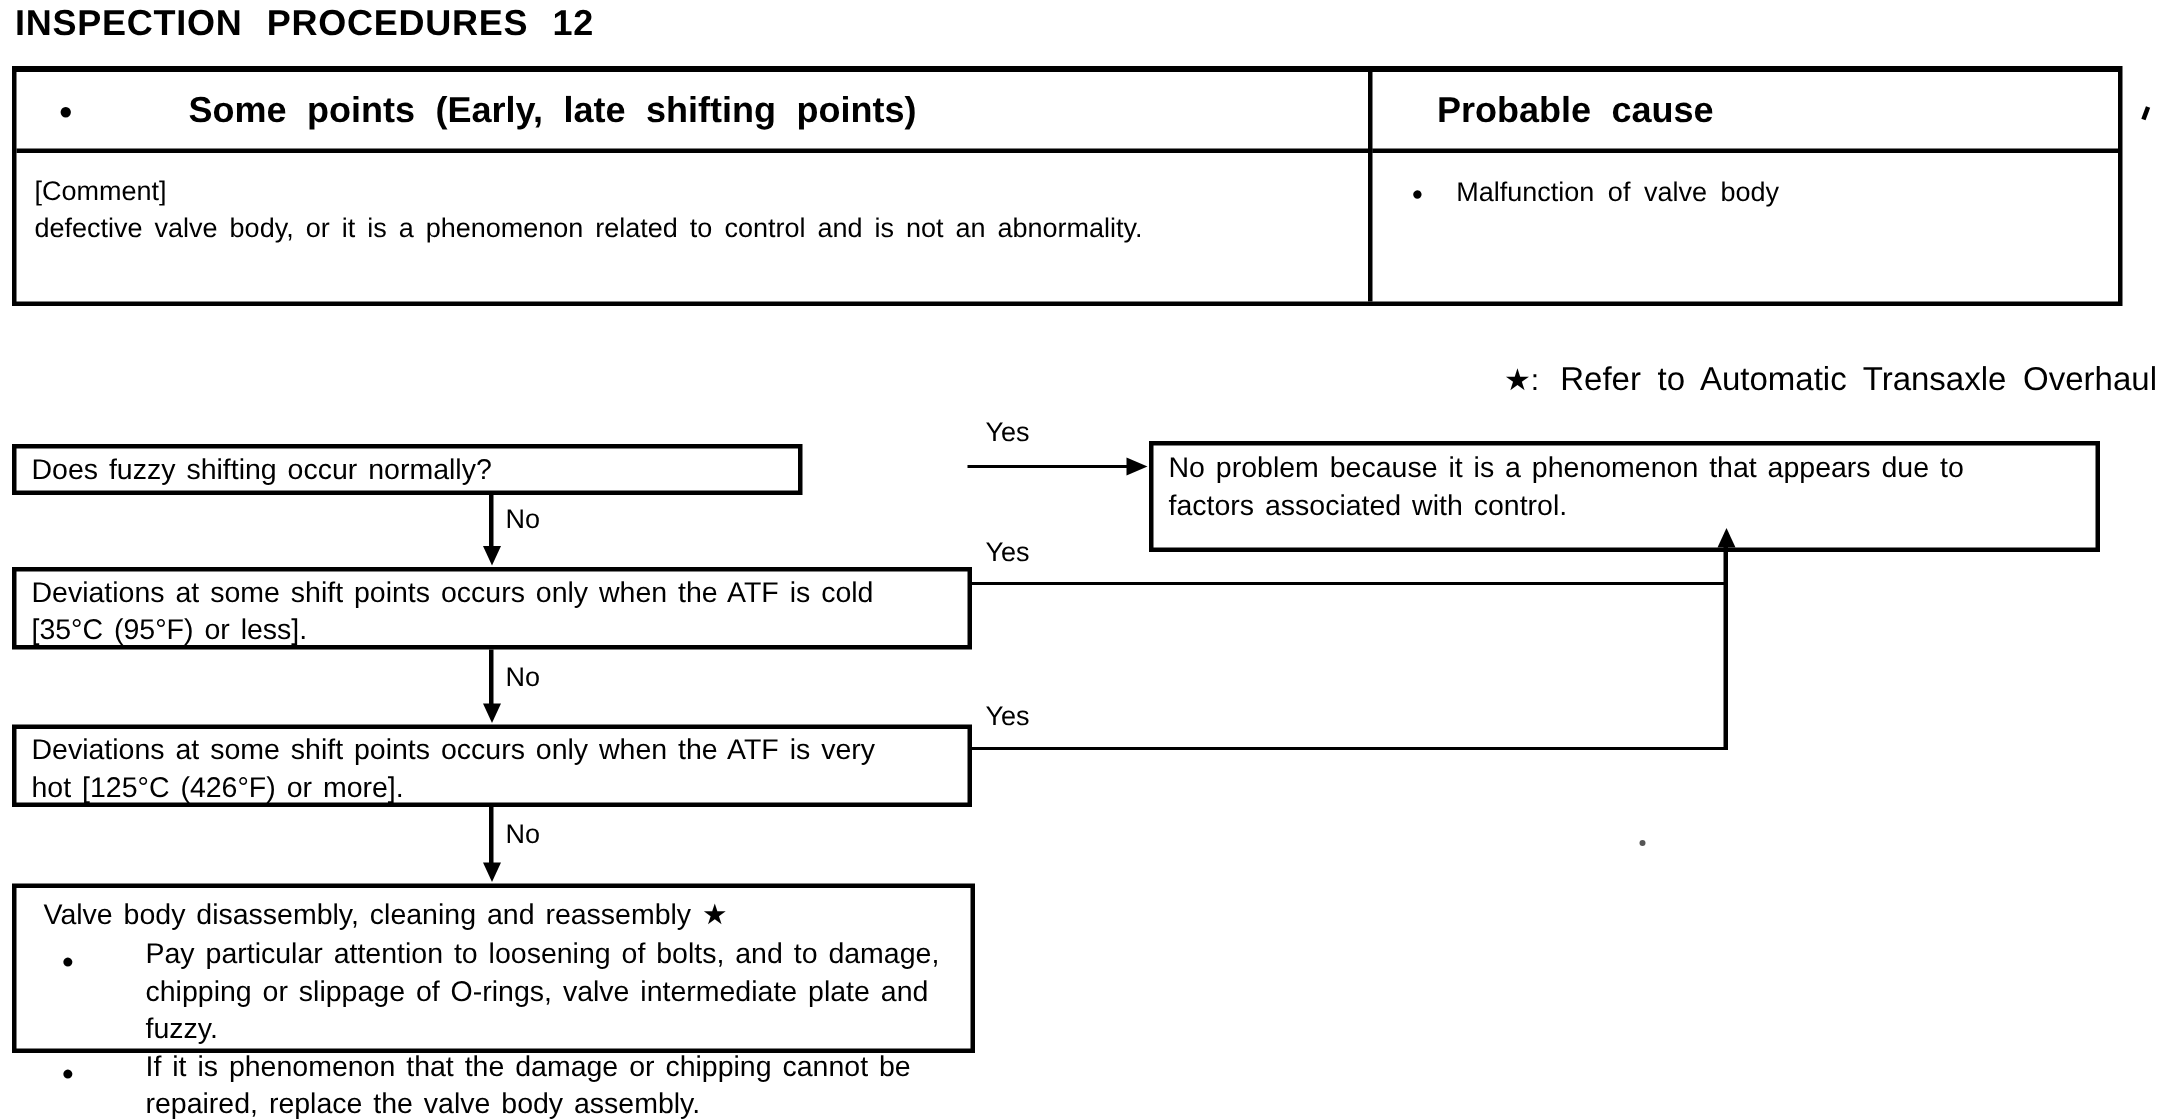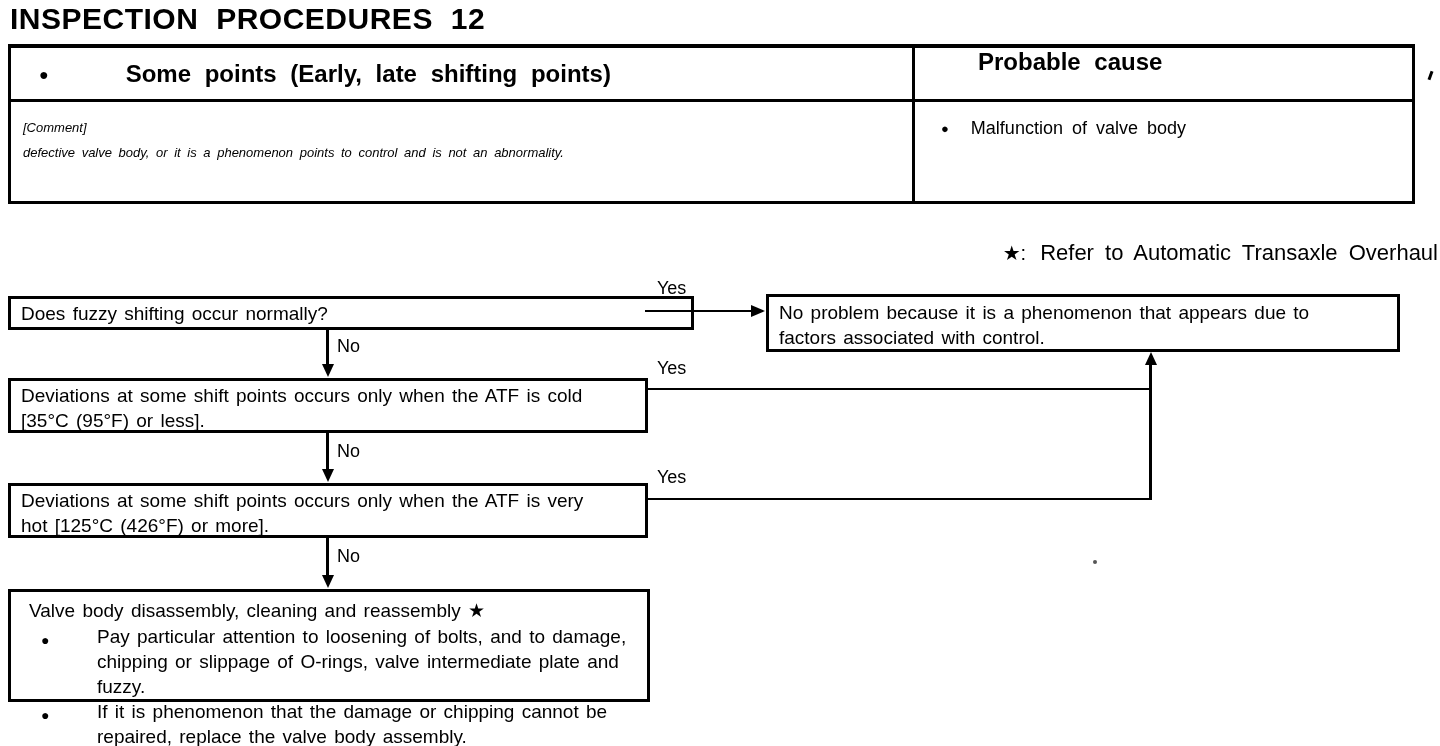--- a/index.html
+++ b/index.html
@@ -5,51 +5,51 @@
   * { margin:0; padding:0; box-sizing:border-box; }
   html,body { background:#e8e8e8; }
   .page {
     position:relative; width:1440px; height:746px; background:#ffffff;
     font-family:"Liberation Sans", sans-serif; color:#000;
     overflow:hidden;
   }
   
   .doc-title {
     position:absolute; left:10px; top:2px;
-    font-size:30px; font-weight:bold; letter-spacing:0.5px; word-spacing:9px;
+    font-size:24px; font-weight:bold; letter-spacing:0.5px; word-spacing:9px;
   }
   
   .sym-table {
     position:absolute; left:8px; top:44px; width:1407px; height:160px;
     border:3px solid #000; border-top-width:4px;
     display:grid; grid-template-columns:904px 1fr; grid-template-rows:54px 1fr;
   }
   .cell { border:0 solid #000; }
   .c-head-l { border-right:3px solid #000; border-bottom:3px solid #000;
     display:flex; align-items:center; padding-left:28px; }
-  .c-head-r { border-bottom:3px solid #000; display:flex; padding-left:20px; }
+  .c-head-r { border-bottom:3px solid #000; display:flex; align-items:center; padding-left:0; }
   .head-text { font-size:24px; font-weight:bold; word-spacing:7px;margin-left:43px; }
   .head-bullet { font-size:16px; margin-right:34px; position:relative; top:1px; }
   .c-body-l { border-right:3px solid #000; padding:13px 14px 0 12px;
-    font-size:13px; line-height:25px; word-spacing:3px;font-style:italic; }
+    font-size:18px; line-height:25px; word-spacing:3px; }
   .c-body-r { padding:16px 10px 0 14px; font-size:18px; word-spacing:4px;
     display:flex; align-items:flex-start; }
   .cause-bullet { font-size:13px; margin:3px 22px 0 12px; }
   
   .star-note {
     position:absolute; right:2px; top:240px; font-size:22px; word-spacing:5px;
     white-space:nowrap;
   }
   .star-note .star { margin-right:14px; font-size:20px; }
   
   .fc-box { position:absolute; border:3px solid #000; background:#fff;
     font-size:19px; line-height:25px; word-spacing:2px; }
-  .fc-q1 { left:8px; top:296px; width:686px; height:34px;
+  .fc-q1 { left:8px; top:296px; width:527px; height:34px;
     display:flex; align-items:center; padding-left:10px; }
-  .fc-result { left:766px; top:294px; width:634px; height:58px; padding:3px 8px 0 10px; }
+  .fc-result { left:766px; top:294px; width:634px; height:74px; padding:3px 8px 0 10px; }
   .fc-q2 { left:8px; top:378px; width:640px; height:55px; padding:2px 8px 0 10px; }
   .fc-q3 { left:8px; top:483px; width:640px; height:55px; padding:2px 8px 0 10px; }
   .fc-action { left:8px; top:589px; width:642px; height:113px; padding:6px 10px 0 18px; }
   .fc-action .a-title { margin-bottom:1px; }
   .fc-bullet-row { display:flex; }
   .fc-bullet-row .marker { width:68px; padding-left:12px; font-size:14px; padding-top:4px; }
   .fc-bullet-row .btext { flex:1; }
   .line { display:block; }
   
   .h-line, .v-line { position:absolute; background:#000; }
@@ -75,21 +75,21 @@
   <div class="sym-table">
     <div class="cell c-head-l">
       <span class="head-bullet">●</span>
       <span class="head-text">Some points (Early, late shifting points)</span>
     </div>
     <div class="cell c-head-r">
       <span class="head-text">Probable cause</span>
     </div>
     <div class="cell c-body-l">
       <span class="line">[Comment]</span>
-      <span class="line">defective valve body, or it is a phenomenon points to control and is not an abnormality.</span>
+      <span class="line">defective valve body, or it is a phenomenon related to control and is not an abnormality.</span>
     </div>
     <div class="cell c-body-r">
       <span class="cause-bullet">●</span>
       <span>Malfunction of valve body</span>
     </div>
   </div>
 
   <div class="star-note">
     <span class="star">★:</span><span>Refer to Automatic Transaxle Overhaul</span>
   </div>

